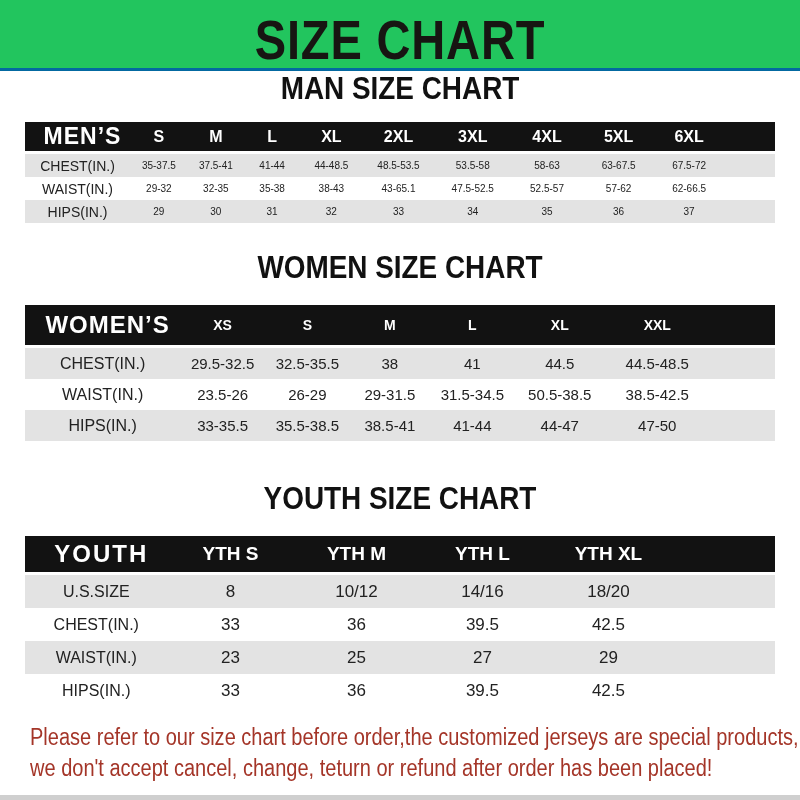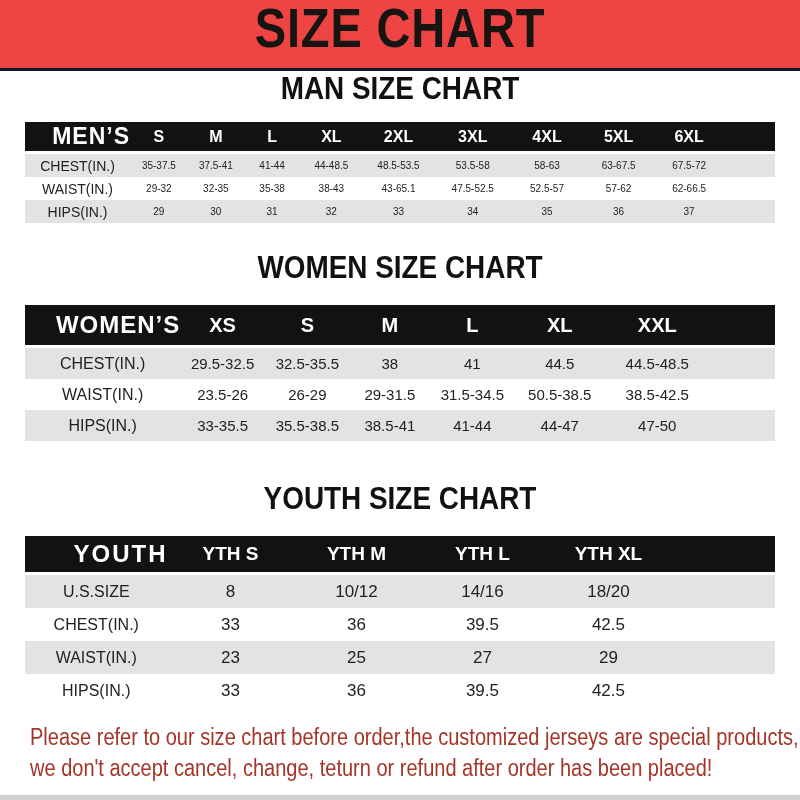--- a/index.html
+++ b/index.html
@@ -3,23 +3,23 @@
 <meta charset="utf-8">
 <style>
   html,body{margin:0;padding:0;}
   body{
     width:800px;height:800px;background:#ffffff;
     font-family:"Liberation Sans",sans-serif;
     position:relative;overflow:hidden;
   }
   
   .banner{
-    height:68px;background:#ef4444;
-    display:flex;align-items:flex-start;justify-content:center;
-    border-bottom:3px solid #0f172a;
+    height:68px;background:#22c55e;
+    display:flex;align-items:flex-end;justify-content:center;
+    border-bottom:3px solid #0369a1;
   }
   .banner h1{
     margin:0;font-size:56px;font-weight:800;color:#171512;
     transform:scaleX(0.84);letter-spacing:1px;line-height:1;
     white-space:nowrap;
   }
   
   .section-heading{
     margin:0;text-align:center;font-weight:800;color:#111;
     font-size:31px;transform:scaleX(0.9);letter-spacing:0;
@@ -35,32 +35,32 @@
   table.size-table{
     width:750px;margin:0 auto;border-collapse:collapse;
     table-layout:fixed;text-align:center;color:#222;
   }
   table.size-table thead th{
     background:#121212;color:#fff;font-weight:600;
     border-bottom:3px solid #ffffff;padding:0;
     white-space:nowrap;
   }
   table.size-table th.corner{
-    text-align:right;padding-left:10px;font-weight:800;letter-spacing:1px;
+    text-align:center;padding-left:10px;font-weight:800;letter-spacing:1px;
   }
   table.size-table tbody td{padding:0;white-space:nowrap;}
   table.size-table tbody tr:nth-child(odd) td{background:#e3e3e3;}
   table.size-table tbody tr:nth-child(even) td{background:#ffffff;}
   
   table.men thead th{height:29px;font-size:16px;}
   table.men th.corner{font-size:23px;}
   table.men tbody td{height:23px;font-size:10px;}
   table.men td.rowlabel{font-size:14px;}
   
-  table.women thead th{height:40px;font-size:20px;}
+  table.women thead th{height:40px;font-size:14px;}
   table.women th.corner{font-size:24px;margin-top:20px;}
   table.women tbody td{height:31px;font-size:15px;}
   table.women td.rowlabel{font-size:16px;}
   
   table.youth thead th{height:36px;font-size:19px;}
   table.youth th.corner{font-size:24px;letter-spacing:2px;}
   table.youth tbody td{height:33px;font-size:17px;}
   table.youth td.rowlabel{font-size:16px;}
   
   .notice{margin-top:15px;padding-left:30px;}

